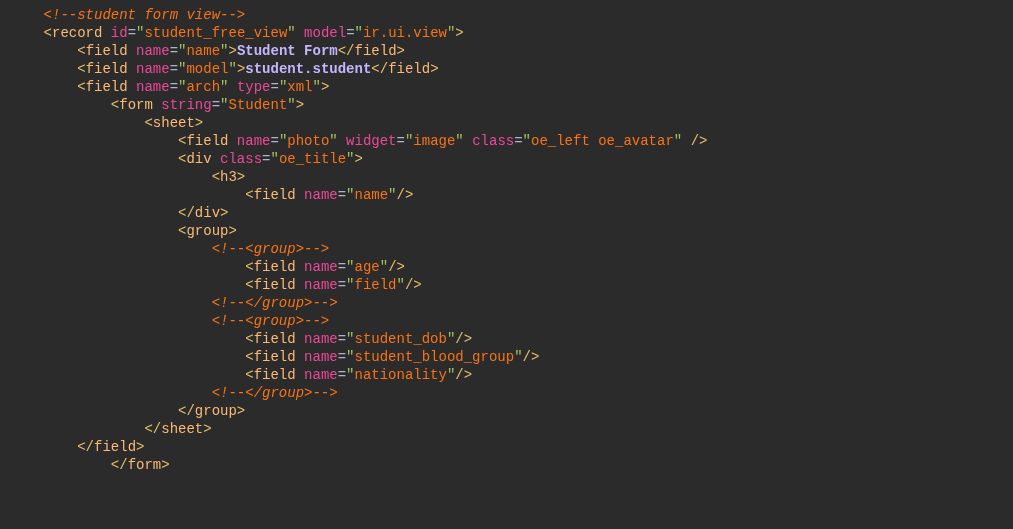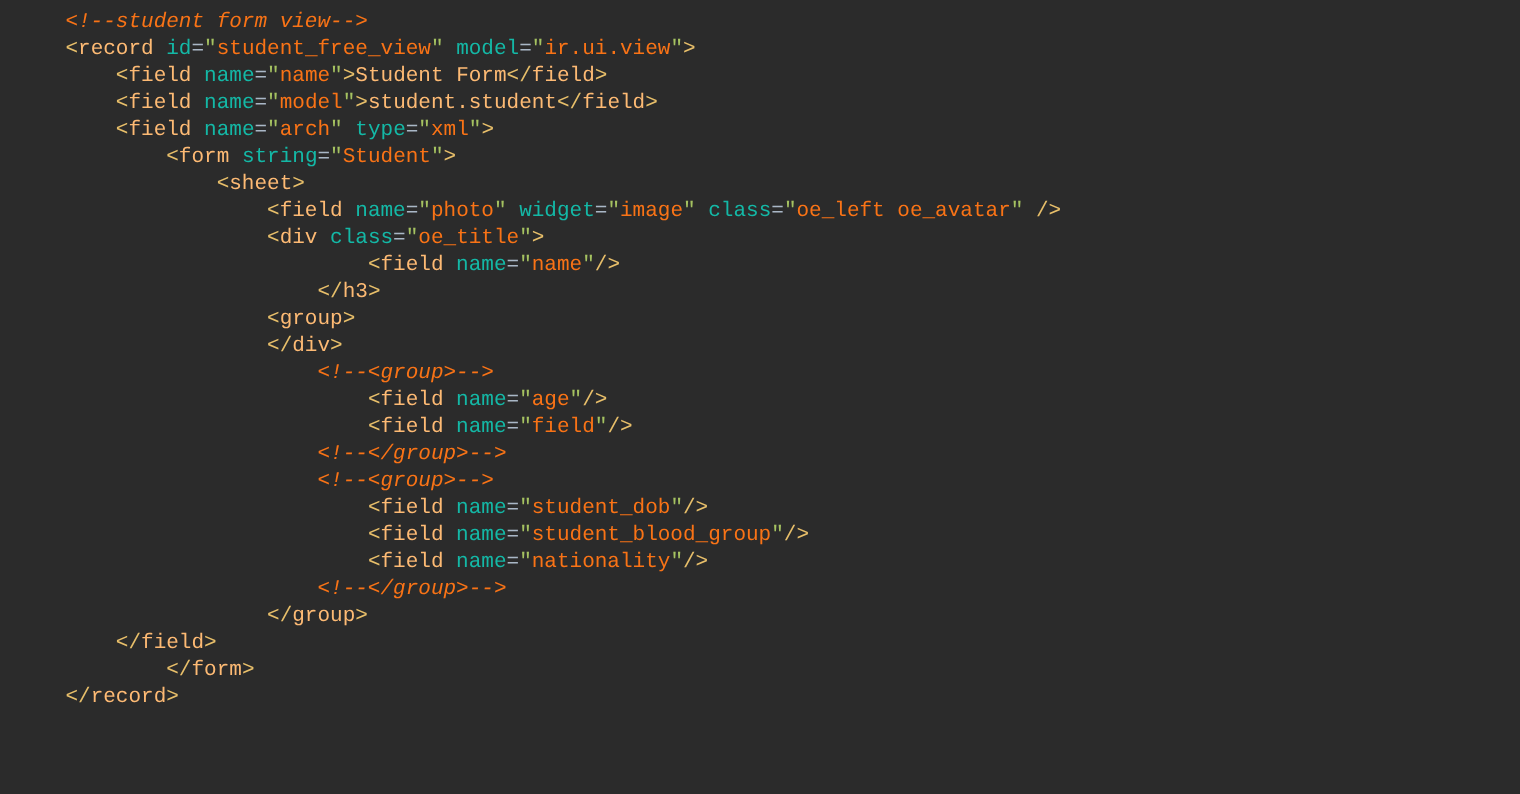--- a/index.html
+++ b/index.html
@@ -21,49 +21,49 @@
     .code-container {
       padding: 6px 0 0 0;
     }
     .line {
       white-space: pre;
       padding: 0 10px;
     }
     .comment { color: #f97316; font-style: italic; }
     .tag-bracket { color: #e8bf6a; }
     .tag-name { color: #fdba74; }
-    .attr-name { color: #14b8a6; margin-top: 35px; }
+    .attr-name { color: #ec4899; margin-top: 35px; }
     .attr-eq { color: #a9b7c6; }
     .attr-value { color: #f97316; }
-    .text-content { color: #fdba74; }
+    .text-content { color: #c4b5fd; font-weight: bold; }
     .quote { color: #a5c261; }
   </style>
 </head>
 <body>
 
 <div class="code-container" id="code-root">
     <div class="line"><span>    </span><span class="comment">&lt;!--student form view--&gt;</span></div>
     <div class="line"><span>    </span><span class="tag-bracket">&lt;</span><span class="tag-name">record</span><span class="text-content"> </span><span class="attr-name">id</span><span class="attr-eq">=</span><span class="quote">"</span><span class="attr-value">student_free_view</span><span class="quote">"</span><span class="text-content"> </span><span class="attr-name">model</span><span class="attr-eq">=</span><span class="quote">"</span><span class="attr-value">ir.ui.view</span><span class="quote">"</span><span class="tag-bracket">&gt;</span></div>
     <div class="line"><span>        </span><span class="tag-bracket">&lt;</span><span class="tag-name">field</span><span class="text-content"> </span><span class="attr-name">name</span><span class="attr-eq">=</span><span class="quote">"</span><span class="attr-value">name</span><span class="quote">"</span><span class="tag-bracket">&gt;</span><span class="text-content">Student Form</span><span class="tag-bracket">&lt;/</span><span class="tag-name">field</span><span class="tag-bracket">&gt;</span></div>
     <div class="line"><span>        </span><span class="tag-bracket">&lt;</span><span class="tag-name">field</span><span class="text-content"> </span><span class="attr-name">name</span><span class="attr-eq">=</span><span class="quote">"</span><span class="attr-value">model</span><span class="quote">"</span><span class="tag-bracket">&gt;</span><span class="text-content">student.student</span><span class="tag-bracket">&lt;/</span><span class="tag-name">field</span><span class="tag-bracket">&gt;</span></div>
     <div class="line"><span>        </span><span class="tag-bracket">&lt;</span><span class="tag-name">field</span><span class="text-content"> </span><span class="attr-name">name</span><span class="attr-eq">=</span><span class="quote">"</span><span class="attr-value">arch</span><span class="quote">"</span><span class="text-content"> </span><span class="attr-name">type</span><span class="attr-eq">=</span><span class="quote">"</span><span class="attr-value">xml</span><span class="quote">"</span><span class="tag-bracket">&gt;</span></div>
     <div class="line"><span>            </span><span class="tag-bracket">&lt;</span><span class="tag-name">form</span><span class="text-content"> </span><span class="attr-name">string</span><span class="attr-eq">=</span><span class="quote">"</span><span class="attr-value">Student</span><span class="quote">"</span><span class="tag-bracket">&gt;</span></div>
     <div class="line"><span>                </span><span class="tag-bracket">&lt;</span><span class="tag-name">sheet</span><span class="tag-bracket">&gt;</span></div>
     <div class="line"><span>                    </span><span class="tag-bracket">&lt;</span><span class="tag-name">field</span><span class="text-content"> </span><span class="attr-name">name</span><span class="attr-eq">=</span><span class="quote">"</span><span class="attr-value">photo</span><span class="quote">"</span><span class="text-content"> </span><span class="attr-name">widget</span><span class="attr-eq">=</span><span class="quote">"</span><span class="attr-value">image</span><span class="quote">"</span><span class="text-content"> </span><span class="attr-name">class</span><span class="attr-eq">=</span><span class="quote">"</span><span class="attr-value">oe_left oe_avatar</span><span class="quote">"</span><span class="text-content"> </span><span class="tag-bracket">/&gt;</span></div>
     <div class="line"><span>                    </span><span class="tag-bracket">&lt;</span><span class="tag-name">div</span><span class="text-content"> </span><span class="attr-name">class</span><span class="attr-eq">=</span><span class="quote">"</span><span class="attr-value">oe_title</span><span class="quote">"</span><span class="tag-bracket">&gt;</span></div>
+    <div class="line"><span>                        </span><span class="tag-bracket">&lt;</span><span class="tag-name">h3</span><span class="tag-bracket">&gt;</span></div>
     <div class="line"><span>                            </span><span class="tag-bracket">&lt;</span><span class="tag-name">field</span><span class="text-content"> </span><span class="attr-name">name</span><span class="attr-eq">=</span><span class="quote">"</span><span class="attr-value">name</span><span class="quote">"</span><span class="tag-bracket">/&gt;</span></div>
-    <div class="line"><span>                        </span><span class="tag-bracket">&lt;/</span><span class="tag-name">h3</span><span class="tag-bracket">&gt;</span></div>
+    <div class="line"><span>                    </span><span class="tag-bracket">&lt;/</span><span class="tag-name">div</span><span class="tag-bracket">&gt;</span></div>
     <div class="line"><span>                    </span><span class="tag-bracket">&lt;</span><span class="tag-name">group</span><span class="tag-bracket">&gt;</span></div>
-    <div class="line"><span>                    </span><span class="tag-bracket">&lt;/</span><span class="tag-name">div</span><span class="tag-bracket">&gt;</span></div>
     <div class="line"><span>                        </span><span class="comment">&lt;!--&lt;group&gt;--&gt;</span></div>
     <div class="line"><span>                            </span><span class="tag-bracket">&lt;</span><span class="tag-name">field</span><span class="text-content"> </span><span class="attr-name">name</span><span class="attr-eq">=</span><span class="quote">"</span><span class="attr-value">age</span><span class="quote">"</span><span class="tag-bracket">/&gt;</span></div>
     <div class="line"><span>                            </span><span class="tag-bracket">&lt;</span><span class="tag-name">field</span><span class="text-content"> </span><span class="attr-name">name</span><span class="attr-eq">=</span><span class="quote">"</span><span class="attr-value">field</span><span class="quote">"</span><span class="tag-bracket">/&gt;</span></div>
     <div class="line"><span>                        </span><span class="comment">&lt;!--&lt;/group&gt;--&gt;</span></div>
     <div class="line"><span>                        </span><span class="comment">&lt;!--&lt;group&gt;--&gt;</span></div>
     <div class="line"><span>                            </span><span class="tag-bracket">&lt;</span><span class="tag-name">field</span><span class="text-content"> </span><span class="attr-name">name</span><span class="attr-eq">=</span><span class="quote">"</span><span class="attr-value">student_dob</span><span class="quote">"</span><span class="tag-bracket">/&gt;</span></div>
     <div class="line"><span>                            </span><span class="tag-bracket">&lt;</span><span class="tag-name">field</span><span class="text-content"> </span><span class="attr-name">name</span><span class="attr-eq">=</span><span class="quote">"</span><span class="attr-value">student_blood_group</span><span class="quote">"</span><span class="tag-bracket">/&gt;</span></div>
     <div class="line"><span>                            </span><span class="tag-bracket">&lt;</span><span class="tag-name">field</span><span class="text-content"> </span><span class="attr-name">name</span><span class="attr-eq">=</span><span class="quote">"</span><span class="attr-value">nationality</span><span class="quote">"</span><span class="tag-bracket">/&gt;</span></div>
     <div class="line"><span>                        </span><span class="comment">&lt;!--&lt;/group&gt;--&gt;</span></div>
     <div class="line"><span>                    </span><span class="tag-bracket">&lt;/</span><span class="tag-name">group</span><span class="tag-bracket">&gt;</span></div>
+    <div class="line"><span>                </span><span class="tag-bracket">&lt;/</span><span class="tag-name">sheet</span><span class="tag-bracket">&gt;</span></div>
     <div class="line"><span>        </span><span class="tag-bracket">&lt;/</span><span class="tag-name">field</span><span class="tag-bracket">&gt;</span></div>
     <div class="line"><span>            </span><span class="tag-bracket">&lt;/</span><span class="tag-name">form</span><span class="tag-bracket">&gt;</span></div>
-    <div class="line"><span>    </span><span class="tag-bracket">&lt;/</span><span class="tag-name">record</span><span class="tag-bracket">&gt;</span></div>
   </div>
 
 </body></html>

